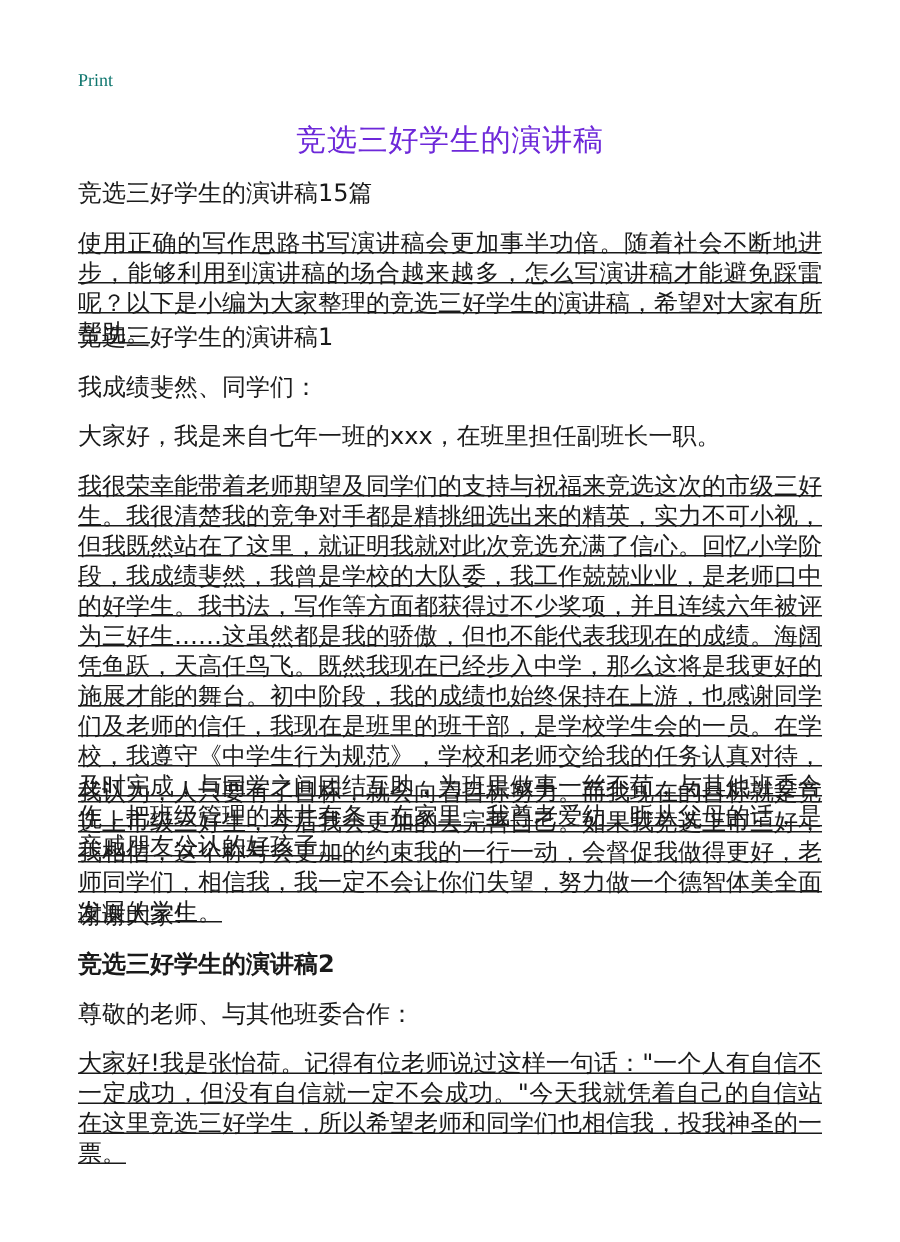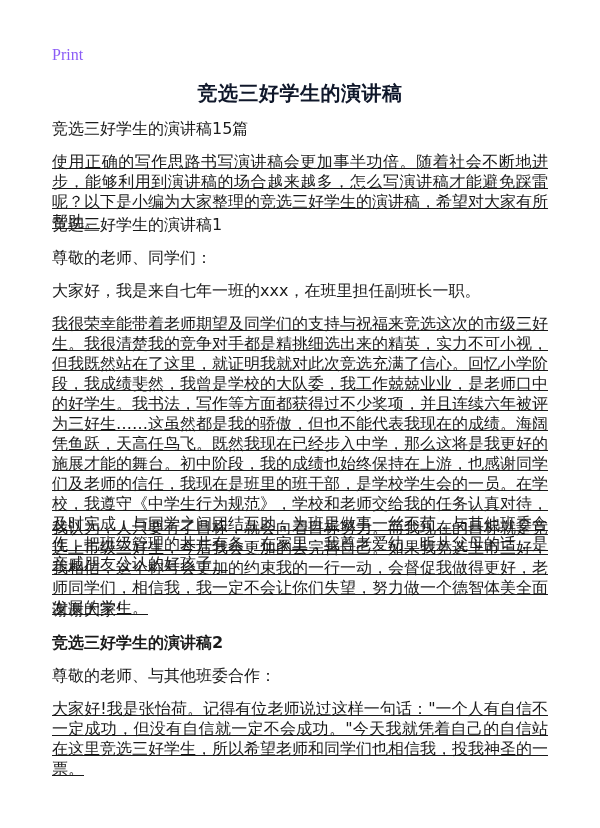--- a/index.html
+++ b/index.html
@@ -5,25 +5,25 @@
   html, body { margin: 0; padding: 0; background: #ffffff; }
   body {
     width: 600px; height: 828px; overflow: hidden; position: relative;
     font-family: "DejaVu Sans", "Liberation Sans", sans-serif;
     color: #1a1a1a;
   }
   .page { position: absolute; left: 52px; top: 0; width: 500px; }
   .print-label {
     position: absolute; top: 46px; left: 0;
     font-family: "Liberation Serif", "DejaVu Serif", serif;
-    font-size: 16px; color: #8b5cf6;
+    font-size: 12px; color: #0f766e;
   }
   .doc-title {
     position: absolute; top: 80px; left: 0; width: 496px; text-align: center;
-    font-size: 20px; font-weight: bold; margin: 0; color: #0f172a;
+    font-size: 20px; font-weight: normal; margin: 0; color: #6d28d9;
     letter-spacing: 0.5px;
   }
   .block { position: absolute; left: 0; width: 496px; margin: 0; font-size: 16px; line-height: 20px; }
   .subtitle { top: 119px; }
   .intro { top: 152px; }
   .h1 { top: 215px; font-weight: normal; }
   .greet1 { top: 248px; }
   .p1 { top: 281px; }
   .p2 { top: 314px; }
   .p3 { top: 518px; }
@@ -37,21 +37,21 @@
 <body>
 
 <div class="page">
   <div class="print-label">Print</div>
   <h1 class="doc-title">竞选三好学生的演讲稿</h1>
 
   <div class="block subtitle">竞选三好学生的演讲稿15篇</div>
   <div class="block intro just">使用正确的写作思路书写演讲稿会更加事半功倍。随着社会不断地进步，能够利用到演讲稿的场合越来越多，怎么写演讲稿才能避免踩雷呢？以下是小编为大家整理的竞选三好学生的演讲稿，希望对大家有所帮助。</div>
 
   <div class="block h1">竞选三好学生的演讲稿1</div>
-  <div class="block greet1">尊敬的老师、同学们：</div>
+  <div class="block greet1">我成绩斐然、同学们：</div>
   <div class="block p1">大家好，我是来自七年一班的xxx，在班里担任副班长一职。</div>
   <div class="block p2 just">我很荣幸能带着老师期望及同学们的支持与祝福来竞选这次的市级三好生。我很清楚我的竞争对手都是精挑细选出来的精英，实力不可小视，但我既然站在了这里，就证明我就对此次竞选充满了信心。回忆小学阶段，我成绩斐然，我曾是学校的大队委，我工作兢兢业业，是老师口中的好学生。我书法，写作等方面都获得过不少奖项，并且连续六年被评为三好生……这虽然都是我的骄傲，但也不能代表我现在的成绩。海阔凭鱼跃，天高任鸟飞。既然我现在已经步入中学，那么这将是我更好的施展才能的舞台。初中阶段，我的成绩也始终保持在上游，也感谢同学们及老师的信任，我现在是班里的班干部，是学校学生会的一员。在学校，我遵守《中学生行为规范》，学校和老师交给我的任务认真对待，及时完成，与同学之间团结互助，为班里做事一丝不苟，与其他班委合作，把班级管理的井井有条；在家里，我尊老爱幼，听从父母的话，是亲戚朋友公认的好孩子。</div>
   <div class="block p3 just">我认为，人只要有了目标，就会向着目标努力。而我现在的目标就是竞选上市级三好生，今后我会更加的去完善自己。如果我竞选上市三好，我相信，这个称号会更加的约束我的一行一动，会督促我做得更好，老师同学们，相信我，我一定不会让你们失望，努力做一个德智体美全面发展的学生。</div>
   <div class="block thanks">谢谢大家!</div>
 
   <div class="block h2">竞选三好学生的演讲稿2</div>
   <div class="block greet2">尊敬的老师、与其他班委合作：</div>
   <div class="block p4 just">大家好!我是张怡荷。记得有位老师说过这样一句话："一个人有自信不一定成功，但没有自信就一定不会成功。"今天我就凭着自己的自信站在这里竞选三好学生，所以希望老师和同学们也相信我，投我神圣的一票。</div>
 </div>
 

